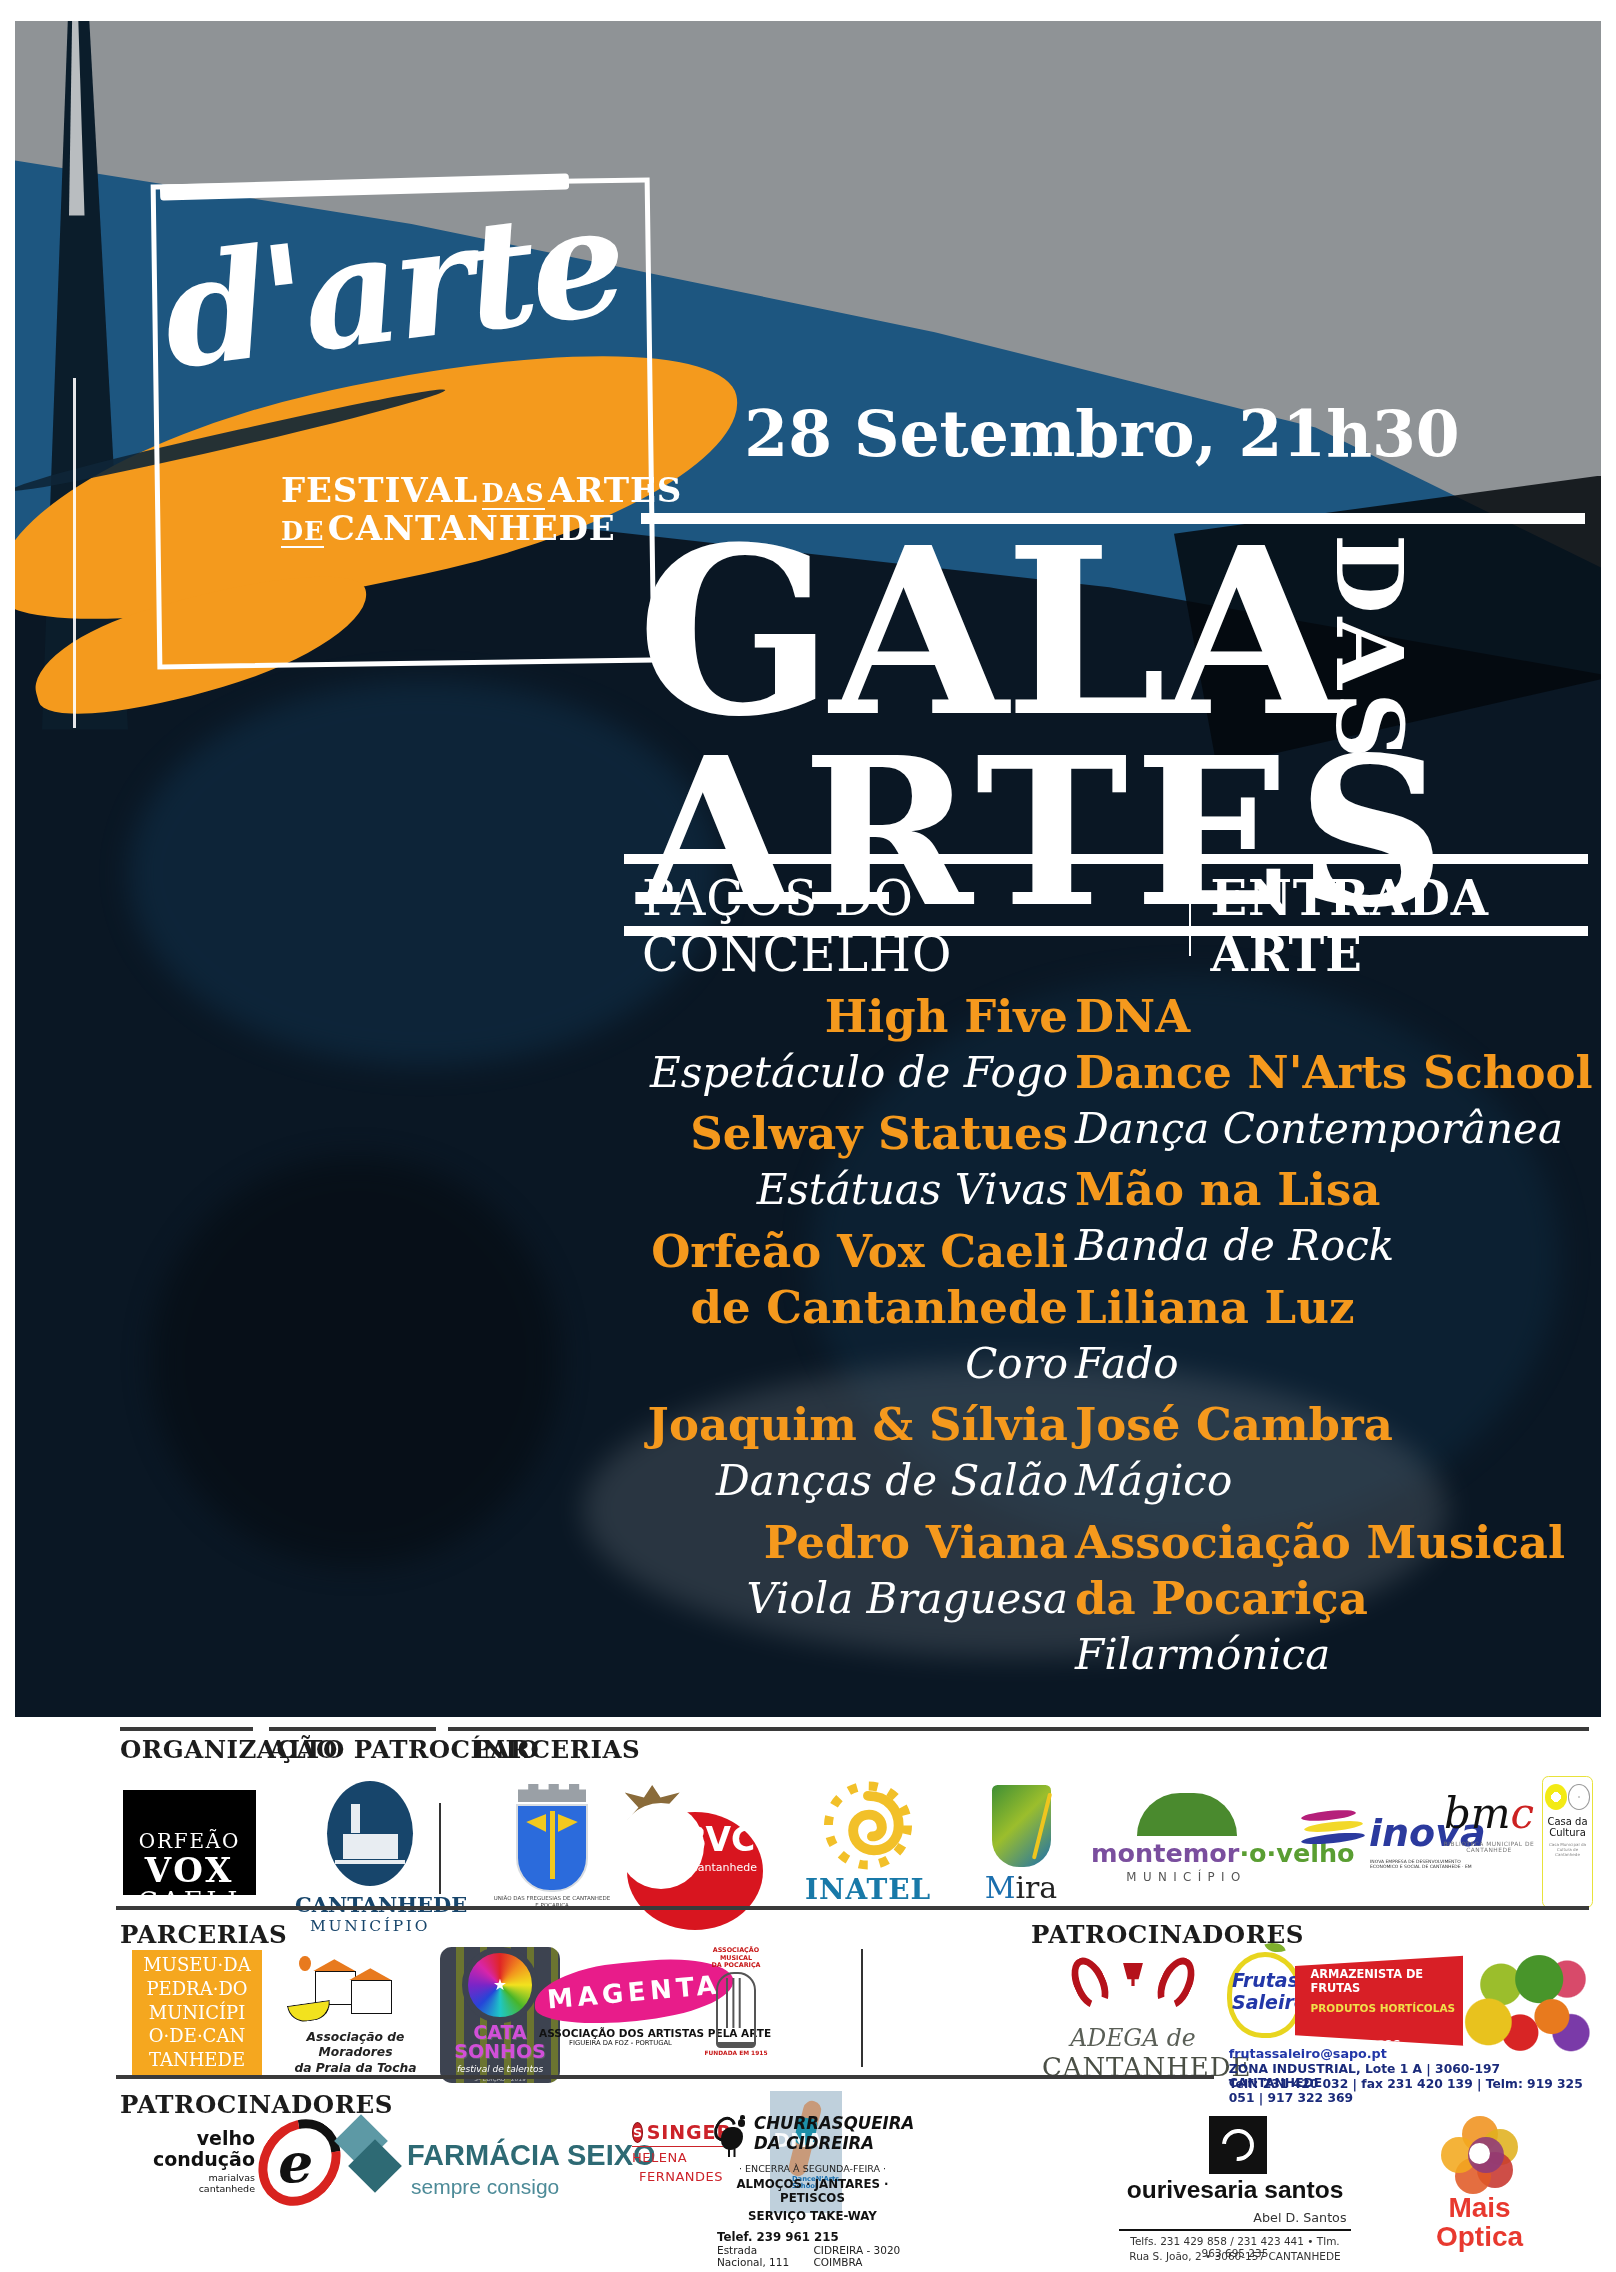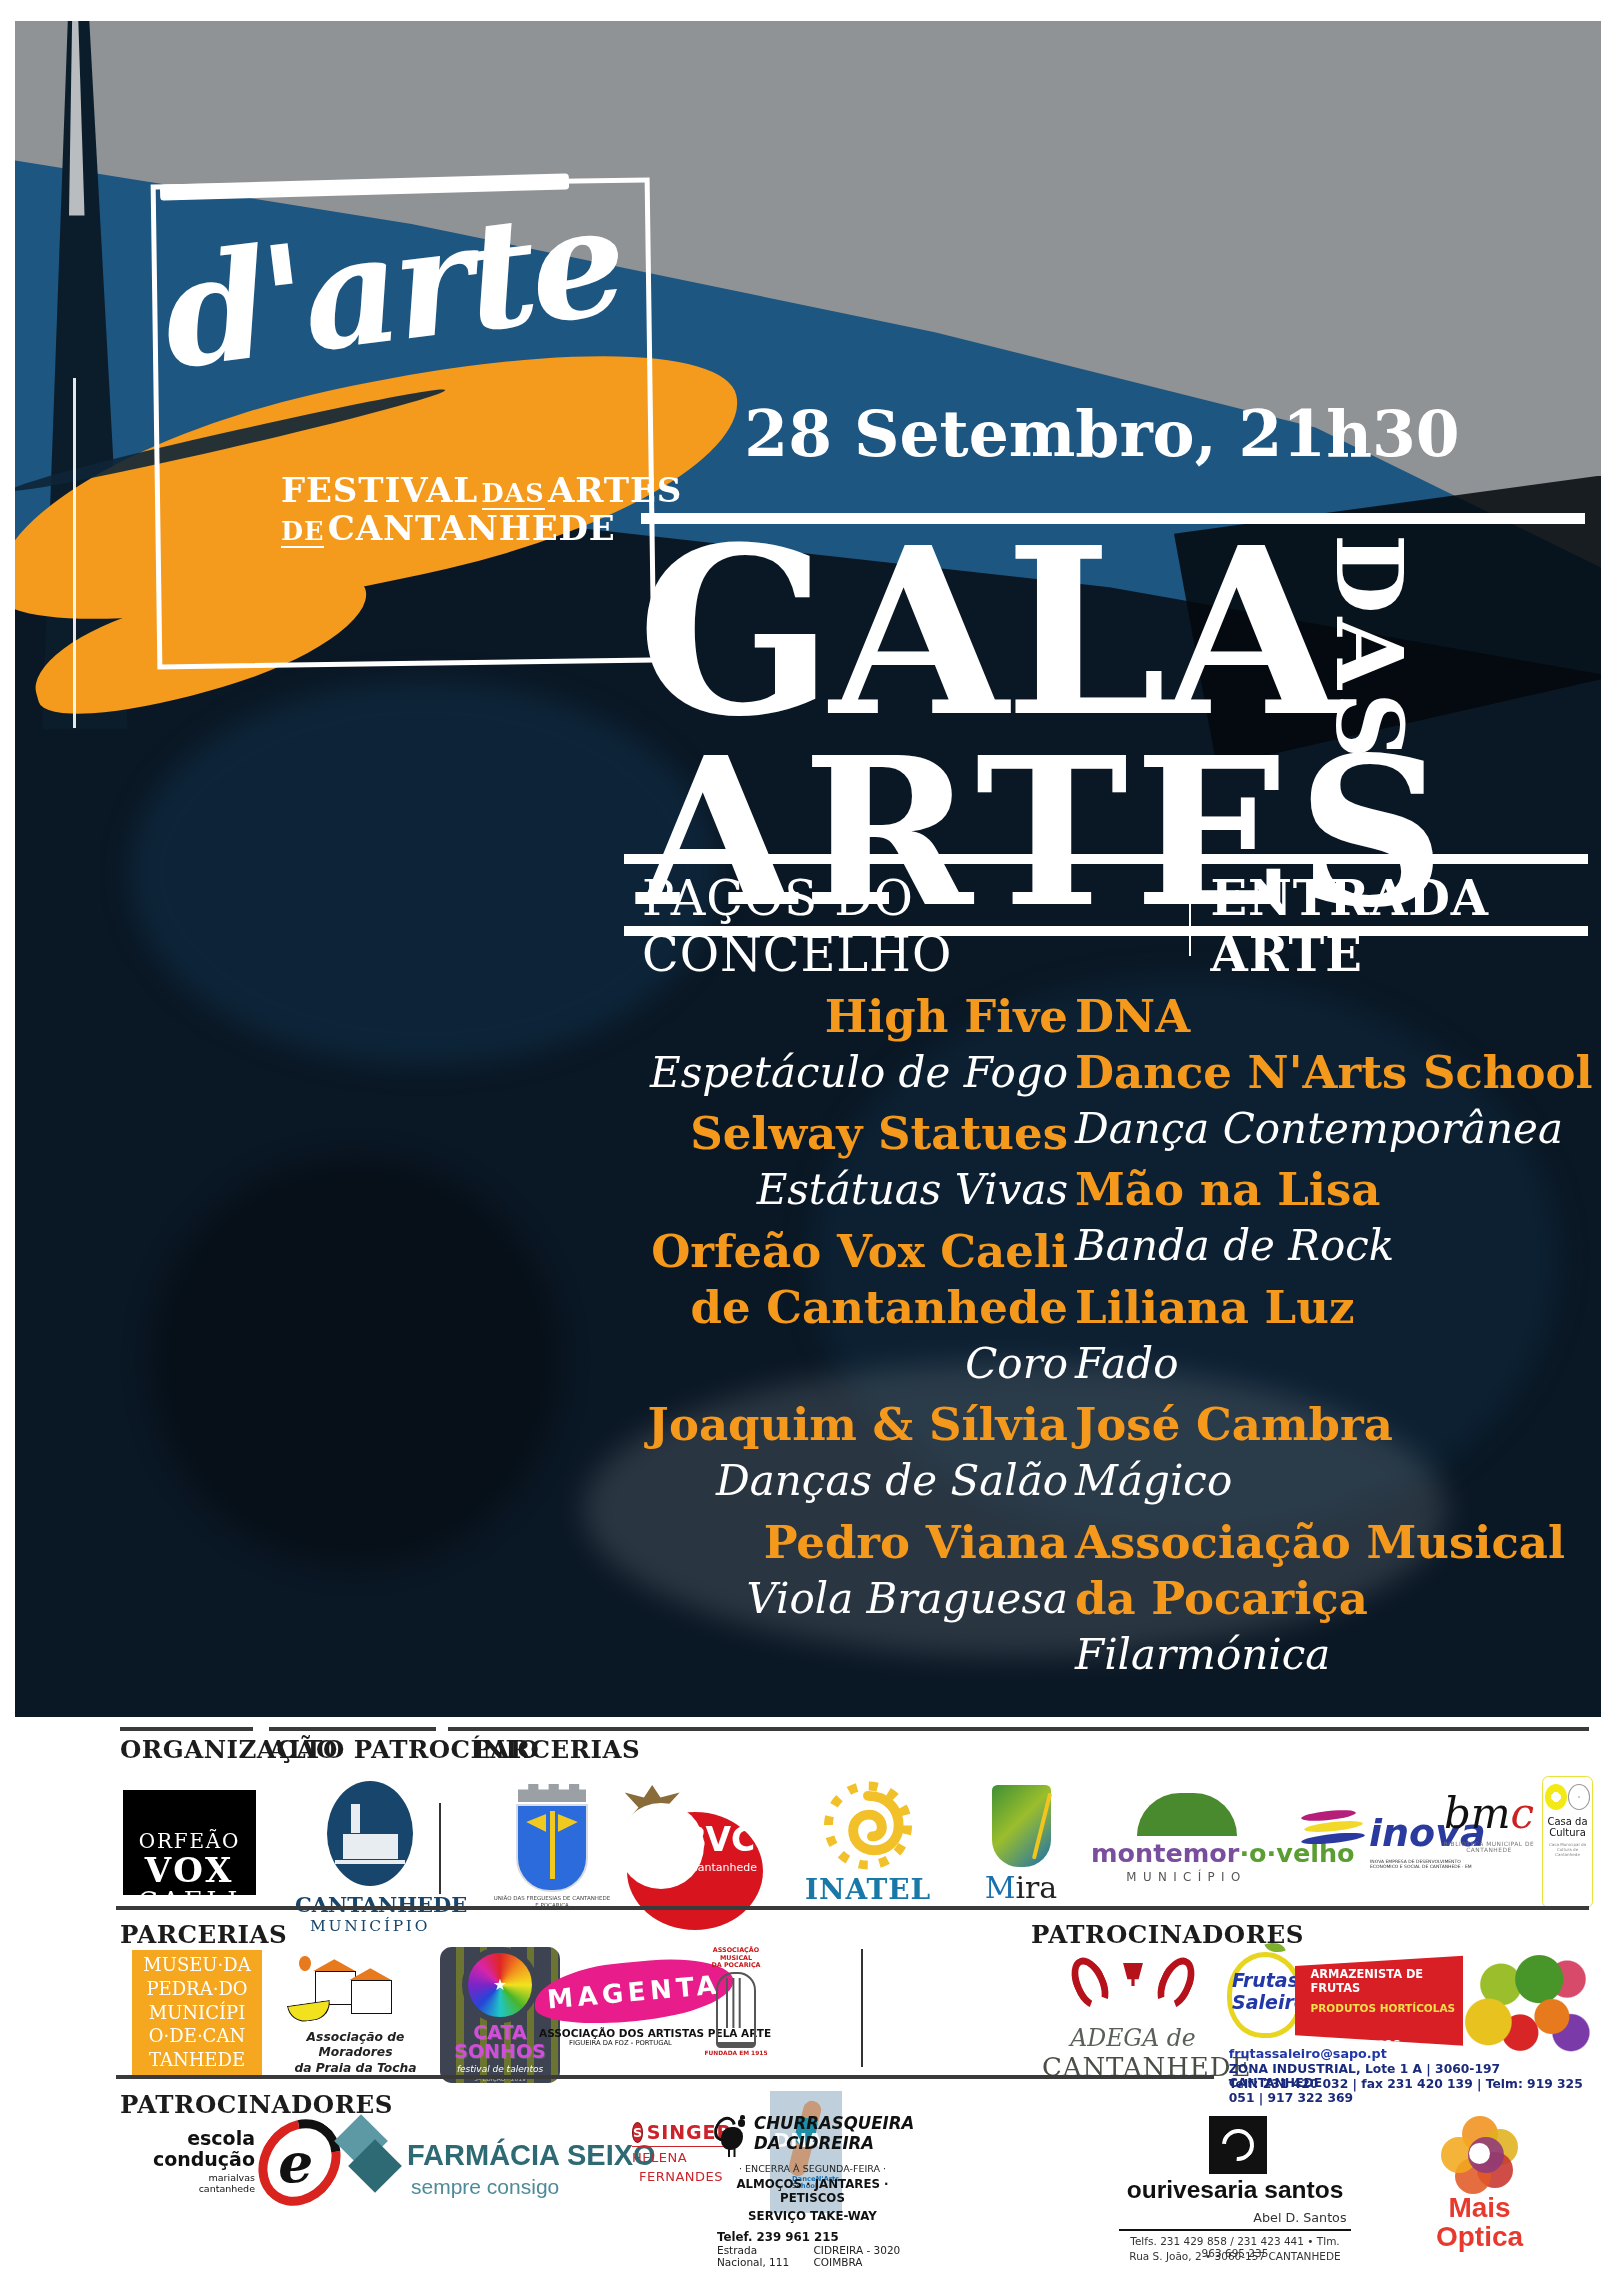--- a/index.html
+++ b/index.html
@@ -557,21 +557,21 @@
       <div class="fs-fruit"></div>
       <div class="fs-email">frutassaleiro@sapo.pt</div>
       <div class="fs-addr">ZONA INDUSTRIAL, Lote 1 A  |  3060-197 CANTANHEDE</div>
       <div class="fs-tel">Telf: 231 420 032  |  fax 231 420 139  |  Telm: 919 325 051  |  917 322 369</div>
     </div>
 
     <div class="f-rule" style="left:116px;top:358px;width:1098px;"></div>
     <div class="f-label" style="left:120px;top:373px;">PATROCINADORES</div>
 
     <div class="abs escola">
-      <div class="esc-l">escola</div>
+      <div class="esc-l">velho</div>
       <div class="esc-l">condução</div>
       <div class="esc-s">marialvas  cantanhede</div>
     </div>
     <div class="esc-mark">
       <div class="esc-ring"></div>
       <div class="esc-e">e</div>
     </div>
 
     <div class="abs farmacia" style="height:100px;">
       <div class="fx-cross">

